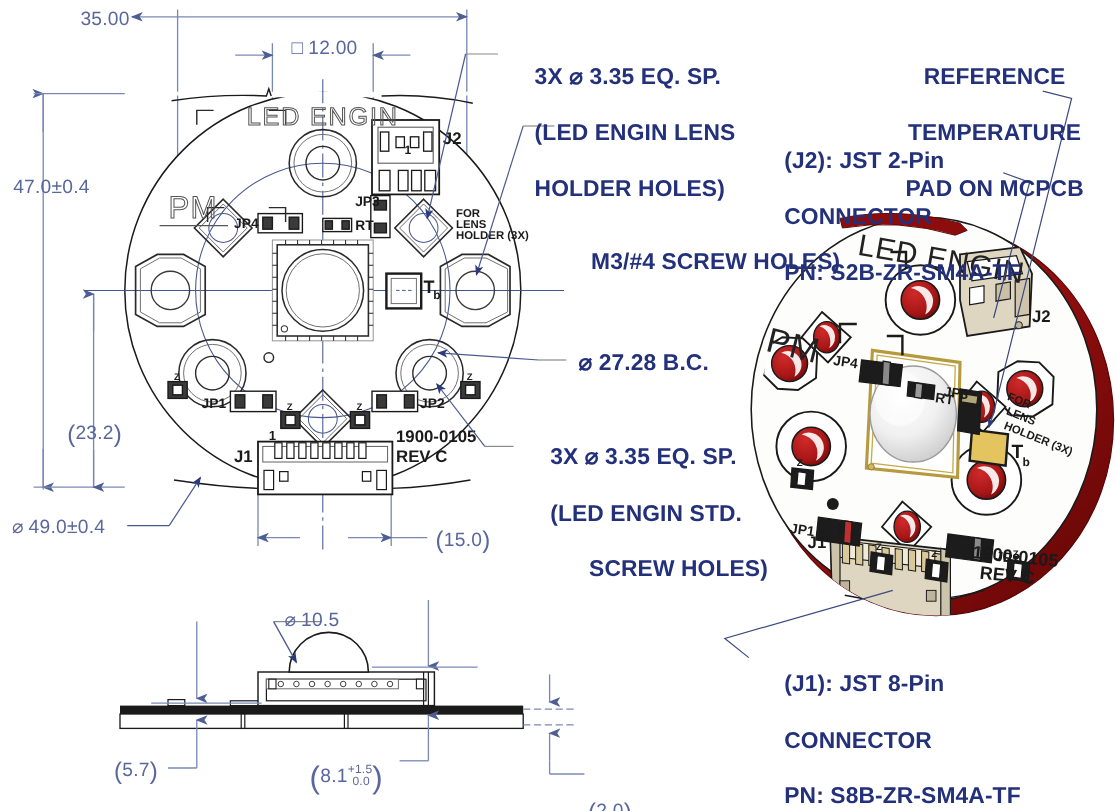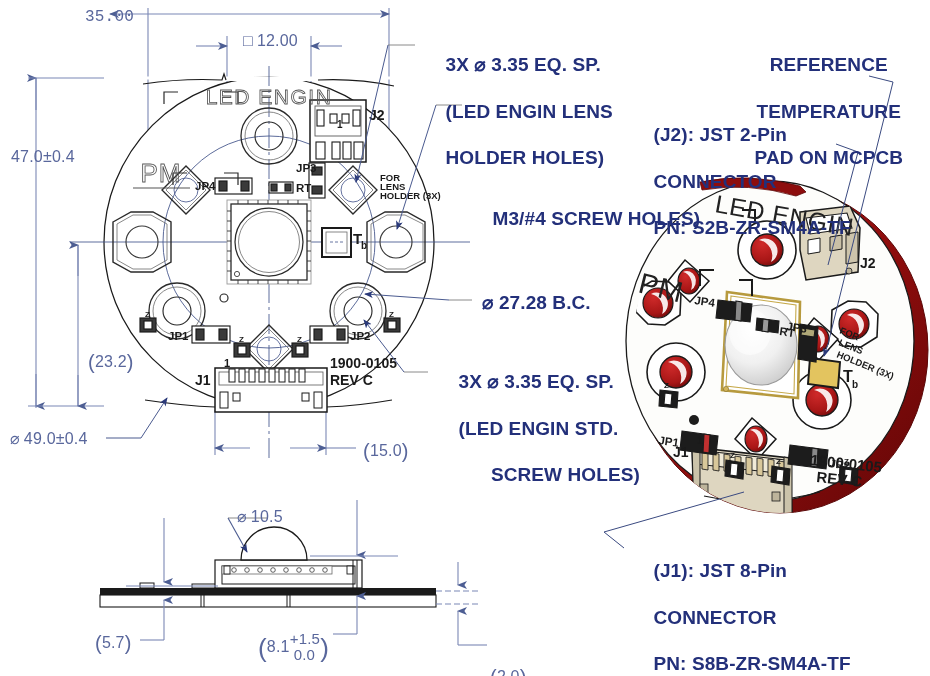--- a/index.html
+++ b/index.html
@@ -27,21 +27,21 @@
     position:absolute;
     color:#59679c;
     font-family:"Liberation Sans", sans-serif;
     font-weight:normal;
     font-size:16px;
     white-space:pre;
     letter-spacing:0.2px;
   }
   .tolstack{
     display:inline-block;vertical-align:middle;
-    font-size:15px;line-height:1.02;text-align:left;
+    font-size:10px;line-height:1.02;text-align:left;
     position:relative;top:-1px;
   }
   .paren{font-size:20px;font-weight:300;position:relative;top:2px;}
 </style>
 </head>
 <body>
 
 <div id="stage">
 
   <svg width="930" height="676" viewBox="0 0 930 676">
@@ -557,27 +557,27 @@
         <path d="M869,76 L893,82 L828,344" stroke="#3a4a80"></path>
         <path d="M828,344 L824,356" marker-end="url(#arrTiny)"></path>
 
         <path d="M836,144 L858,152 L828,265" stroke="#3a4a80"></path>
 
         <path d="M624,548 L604,532 L744,492" stroke="#3a4a80"></path>
       </g>
     </g>
   </svg>
 
-  <div class="dim" style="left:85px;top:8px;font-family:Liberation Mono, monospace;">35.00</div>
+  <div class="dim" style="left:67px;top:8px;">35.00</div>
 
   <div class="dim" style="left:243px;top:32px;"><span>□</span><span style="display:inline-block;width:4px;"></span><span>12.00</span></div>
 
   <div class="dim" style="left:11px;top:148px;">47.0±0.4</div>
 
-  <div class="dim" style="left:56px;top:349px;margin-left:32px;"><span class="paren">(</span><span>23.2</span><span class="paren">)</span></div>
+  <div class="dim" style="left:56px;top:349px;"><span class="paren">(</span><span>23.2</span><span class="paren">)</span></div>
 
   <div class="dim" style="left:10px;top:429px;"><span>⌀</span><span style="display:inline-block;width:4px;"></span><span>49.0±0.4</span></div>
 
   <div class="dim" style="left:363px;top:438px;text-align:right;"><span class="paren">(</span><span>15.0</span><span class="paren">)</span></div>
 
   <div class="note" style="left:424px;top:30px;">
     <span>3X ⌀ 3.35 EQ. SP.</span><br>
     <span>(LED ENGIN LENS</span><br>
     <span>HOLDER HOLES)</span>
   </div>

